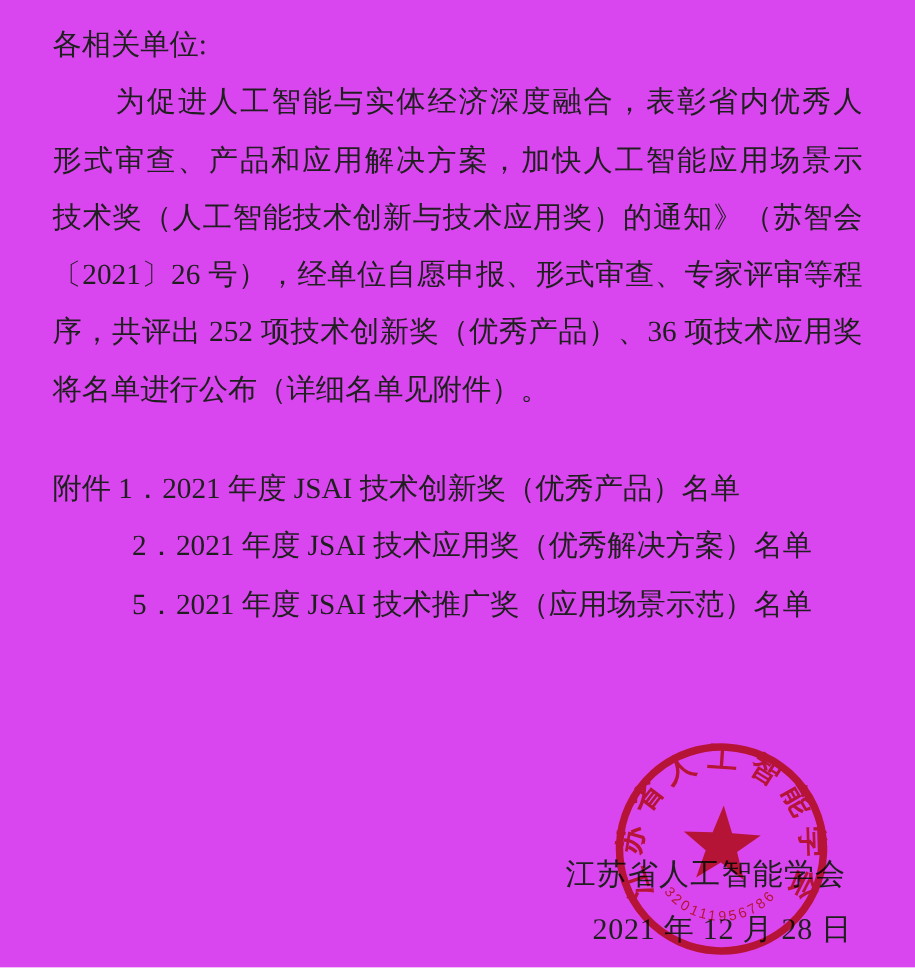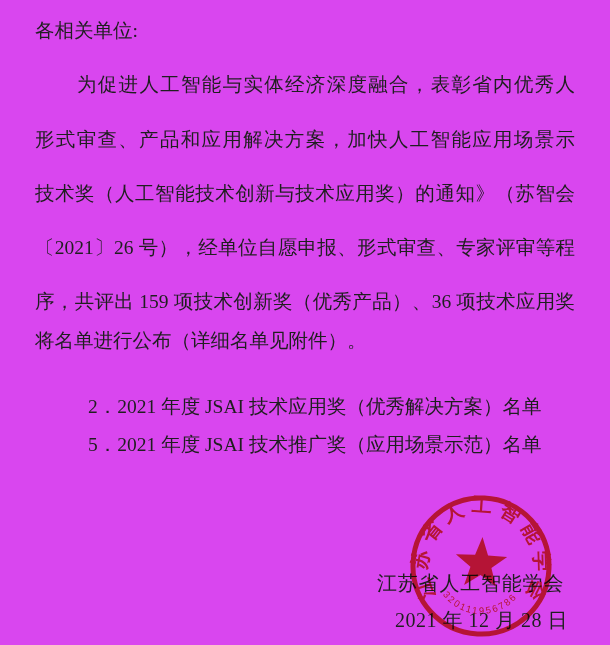--- a/index.html
+++ b/index.html
@@ -21,21 +21,20 @@
     font-size:19.5px;
   }
   .ln{
     height:38.3px;
     line-height:38.3px;
     overflow:hidden;
   }
   .j{
     text-align:justify;
     text-align-last:justify;
-    margin-top:16px;
   }
   .indent{padding-left:42px;}
   .att-indent{padding-left:53px;}
   .spacer{height:28px;}
   .sig-org{
     position:absolute;
     left:377px;top:570px;
     font-size:20px;line-height:26px;
     letter-spacing:0.8px;
     white-space:nowrap;
@@ -82,25 +81,26 @@
 
 <div class="doc">
 
   <div class="textcol">
     <div class="ln">各相关单位:</div>
 
     <div class="ln j indent">为促进人工智能与实体经济深度融合，表彰省内优秀人</div>
     <div class="ln j">形式审查、产品和应用解决方案，加快人工智能应用场景示</div>
     <div class="ln j">技术奖（人工智能技术创新与技术应用奖）的通知》（苏智会</div>
     <div class="ln j">〔2021〕26 号），经单位自愿申报、形式审查、专家评审等程</div>
-    <div class="ln j">序，共评出 159 项技术创新奖（优秀产品）、36 项技术应用奖</div>
+    <div class="ln j">序，共评出 252 项技术创新奖（优秀产品）、36 项技术应用奖</div>
     <div class="ln">将名单进行公布（详细名单见附件）。</div>
 
     <div class="spacer"></div>
 
+    <div class="ln">附件 1．2021 年度 JSAI 技术创新奖（优秀产品）名单</div>
     <div class="ln att-indent">2．2021 年度 JSAI 技术应用奖（优秀解决方案）名单</div>
     <div class="ln att-indent">5．2021 年度 JSAI 技术推广奖（应用场景示范）名单</div>
   </div>
 
   <div class="sig-org">江苏省人工智能学会</div>
   <div class="sig-date">2021 年 12 月 28 日</div>
 
   <svg class="seal" viewBox="0 0 150 150" aria-hidden="true">
     <defs>
       <path id="arcTop" d="M32.4,108.3 A54,54 0 1 1 117.6,108.3" fill="none"></path>

